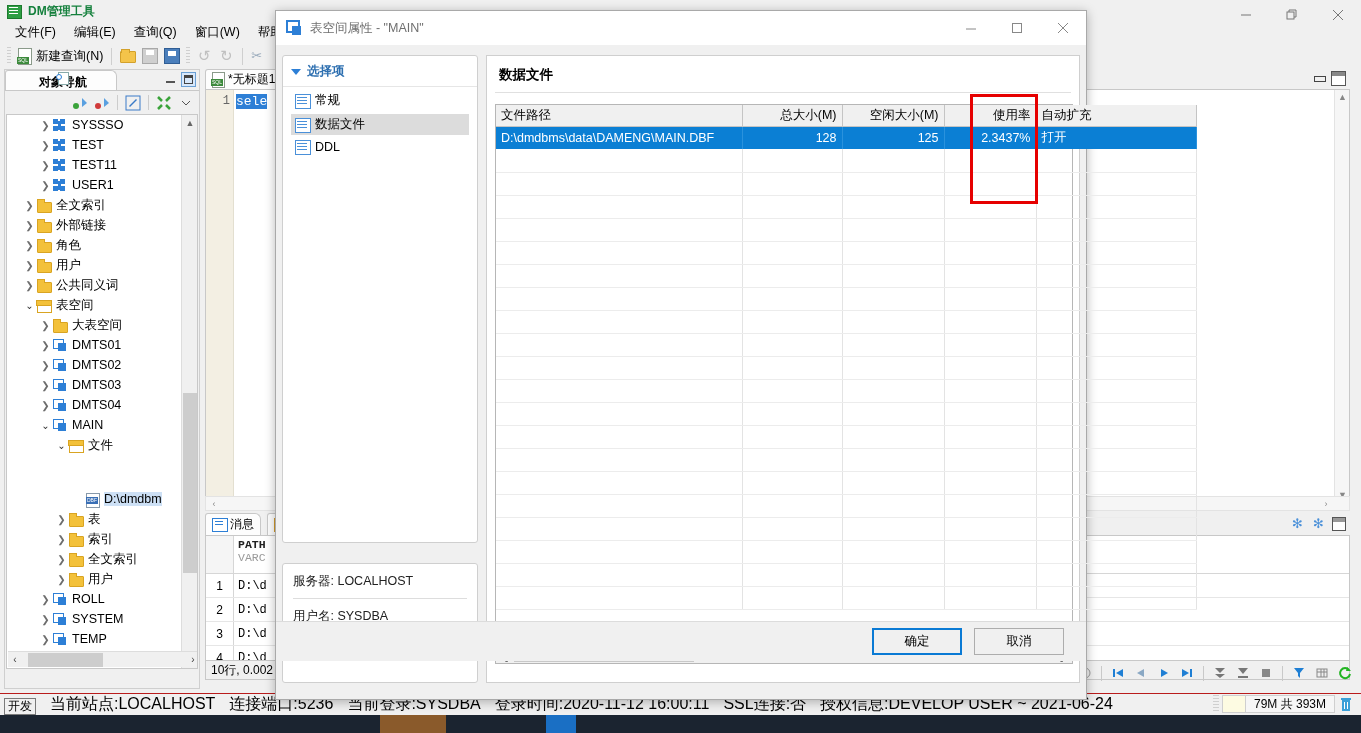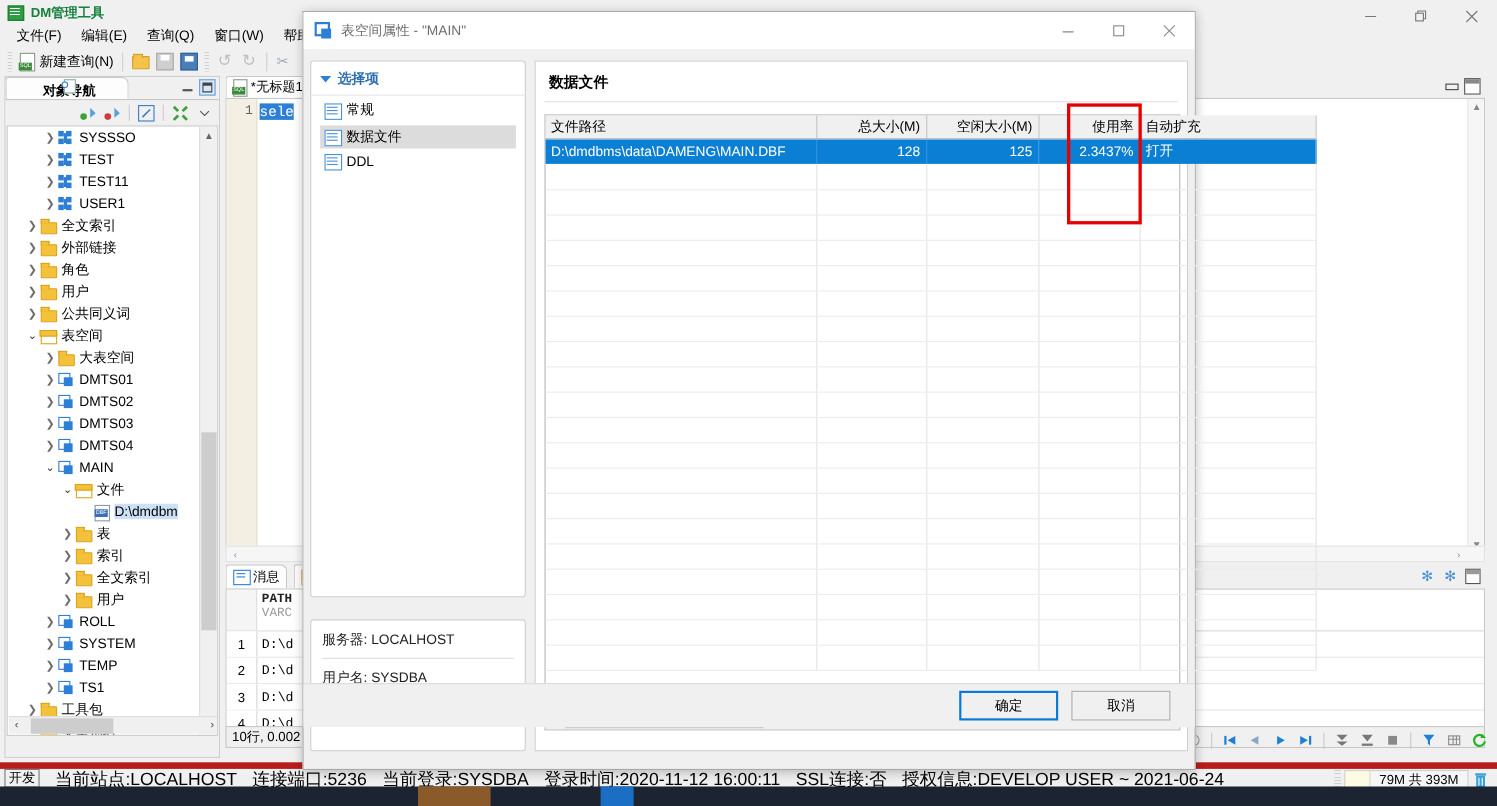--- a/index.html
+++ b/index.html
@@ -190,21 +190,21 @@
   .rg-status { position:absolute; left:205px; top:660px; width:1145px; height:20px;
       background:#f0f0f0; border:1px solid #c8c8c8; display:flex; align-items:center; padding-left:5px; font-size:12px;}
 
   
   .nav-tools { position:absolute; right:6px; top:662px; height:22px; display:flex; align-items:center; gap:3px;}
   .nv { width:20px;height:20px; display:flex;align-items:center;justify-content:center; }
   .nv-sep { width:1px;height:15px;background:#c9c9c9;margin:0 3px;}
 
   
   .statusbar { position:absolute; left:0; bottom:18px; width:1361px; height:22px;
-     background:#f0f0f0; border-top:6px solid #b91c1c; display:flex; align-items:flex-start; font-size:12px; }
+     background:#f0f0f0; border-top:1px solid #b91c1c; display:flex; align-items:flex-end; font-size:12px; }
   .sb-dev { border:1px solid #7a7a7a; padding:0 3px; margin-left:4px; font-size:12px; line-height:15px; }
   .sb-item { margin-left:14px; color:#000; font-size:16px; white-space:nowrap;}
   .sb-right { position:absolute; right:4px; top:1px; display:flex; align-items:center; gap:0;}
   .sb-swatch { width:24px; height:18px; background:#fdfbe2; border:1px solid #cfcfcf;}
   .sb-mem { height:18px; border:1px solid #cfcfcf; border-left:none; padding:0 8px; font-size:12px; line-height:17px; background:#f6f6f6;}
   .sb-trash { width:22px;height:18px; display:flex;align-items:center;justify-content:center;}
   .sb-grip { width:6px;height:18px; background:repeating-linear-gradient(to bottom,#cfcfcf 0 1px,transparent 1px 3px); margin:0 3px;}
 
   
   .taskbar { position:absolute; left:0; bottom:0; width:1361px; height:18px; background:#1b2430; }
@@ -462,21 +462,21 @@
           <div class="trow" style="padding-left: 32px;">
             <span class="twist open">⌄</span>
             <span class="tico i-ts"></span>
             <span class="tlabel">MAIN</span>
           </div>
           <div class="trow" style="padding-left: 48px;">
             <span class="twist open">⌄</span>
             <span class="tico i-folder-open"></span>
             <span class="tlabel">文件</span>
           </div>
-          <div class="trow" style="padding-left: 64px;">
+          <div class="trow" style="padding-left: 64px; margin-top: 34px;">
             <span class="twist"></span>
             <span class="tico i-dbf"></span>
             <span class="tlabel sel">D:\dmdbm</span>
           </div>
           <div class="trow" style="padding-left: 48px;">
             <span class="twist">❯</span>
             <span class="tico i-folder"></span>
             <span class="tlabel">表</span>
           </div>
           <div class="trow" style="padding-left: 48px;">

